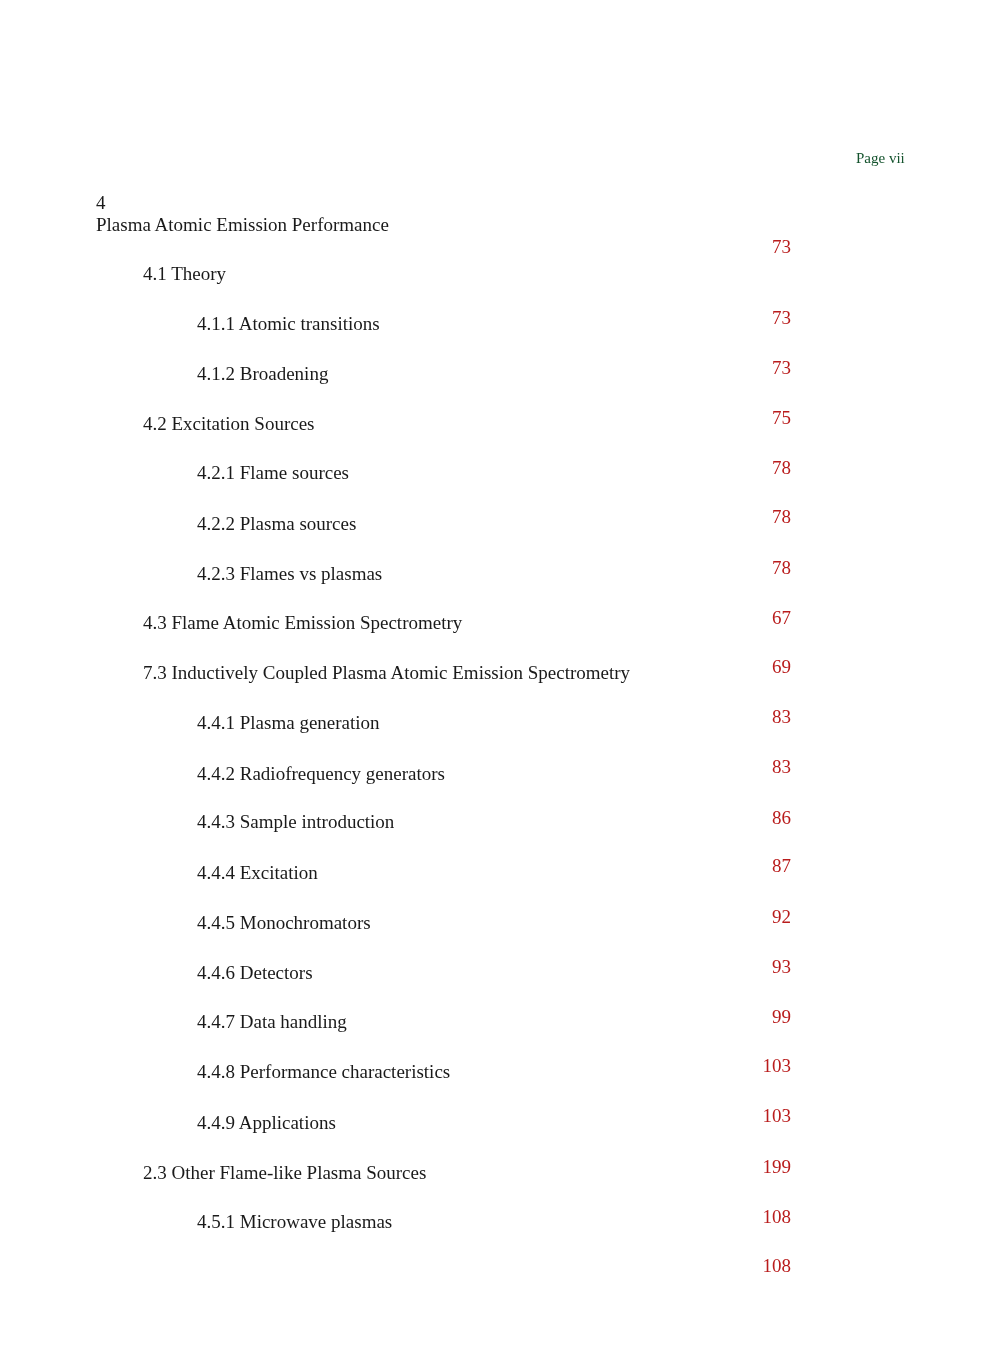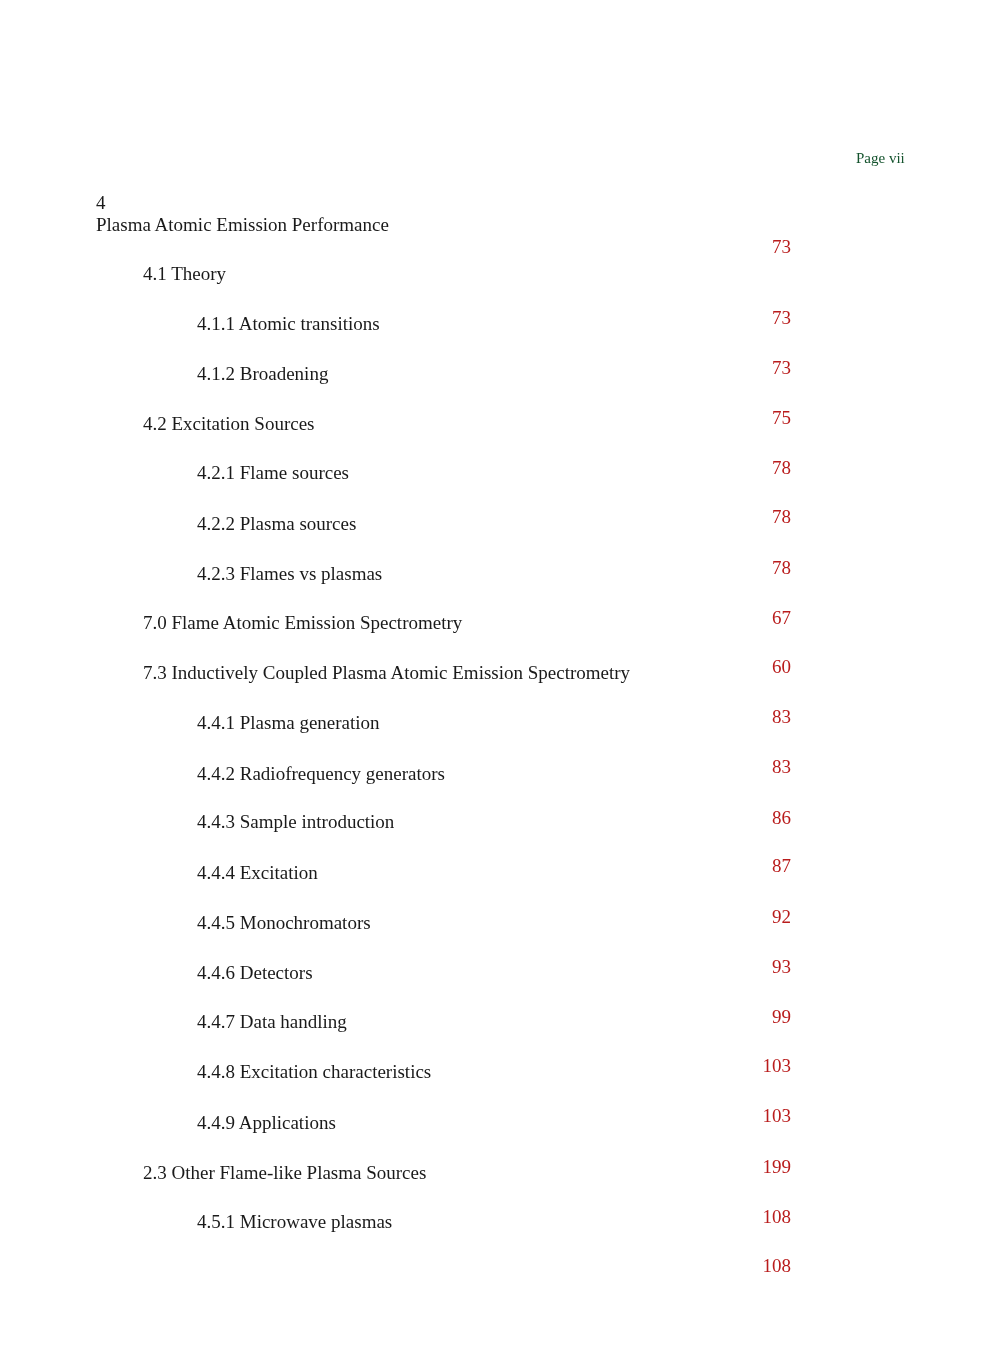--- a/index.html
+++ b/index.html
@@ -50,22 +50,22 @@
     </div>
     <div class="row lvl2" style="top: 513px;">
       <span class="title">4.2.2 Plasma sources</span>
       <span class="pg">78</span>
     </div>
     <div class="row lvl2" style="top: 563px;">
       <span class="title">4.2.3 Flames vs plasmas</span>
       <span class="pg">67</span>
     </div>
     <div class="row lvl1" style="top: 612px;">
-      <span class="title">7.0 Flame Atomic Emission Spectrometry</span>
-      <span class="pg">60</span>
+      <span class="title">4.3 Flame Atomic Emission Spectrometry</span>
+      <span class="pg">69</span>
     </div>
     <div class="row lvl1" style="top: 662px;">
       <span class="title">7.3 Inductively Coupled Plasma Atomic Emission Spectrometry</span>
       <span class="pg">83</span>
     </div>
     <div class="row lvl2" style="top: 712px;">
       <span class="title">4.4.1 Plasma generation</span>
       <span class="pg">83</span>
     </div>
     <div class="row lvl2" style="top: 763px;">
@@ -86,21 +86,21 @@
     </div>
     <div class="row lvl2" style="top: 962px;">
       <span class="title">4.4.6 Detectors</span>
       <span class="pg">99</span>
     </div>
     <div class="row lvl2" style="top: 1011px;">
       <span class="title">4.4.7 Data handling</span>
       <span class="pg">103</span>
     </div>
     <div class="row lvl2" style="top: 1061px;">
-      <span class="title">4.4.8 Excitation characteristics</span>
+      <span class="title">4.4.8 Performance characteristics</span>
       <span class="pg">103</span>
     </div>
     <div class="row lvl2" style="top: 1112px;">
       <span class="title">4.4.9 Applications</span>
       <span class="pg">199</span>
     </div>
     <div class="row lvl1" style="top: 1162px;">
       <span class="title">2.3 Other Flame-like Plasma Sources</span>
       <span class="pg">108</span>
     </div>

